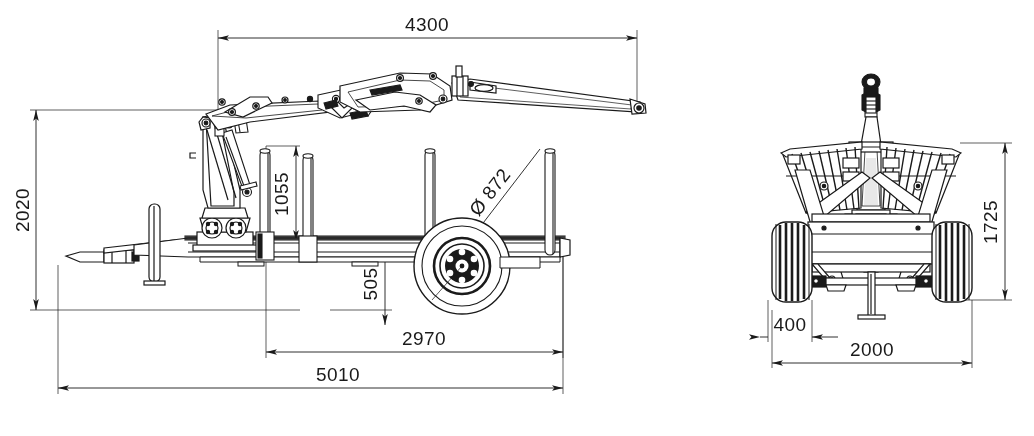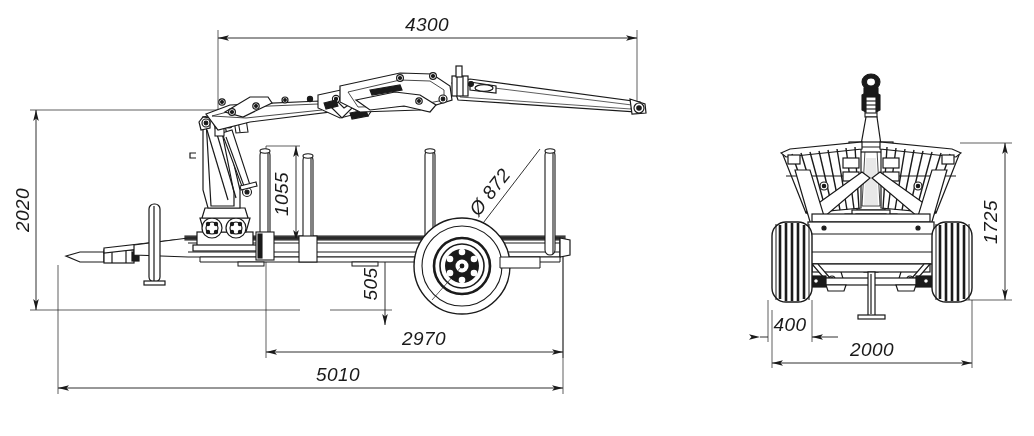--- a/index.html
+++ b/index.html
@@ -12,21 +12,20 @@
     width: 1034px;
     height: 436px;
     overflow: hidden;
     font-family: "Liberation Sans", sans-serif;
   }
   #drawing-root {
     position: relative;
     width: 1034px;
     height: 436px;
     background: #ffffff;
-    font-style: italic;
   }
   #drawing-svg {
     display: block;
     width: 1034px;
     height: 436px;
   }
   .dim-text {
     font-family: "Liberation Sans", sans-serif;
     font-size: 19px;
     fill: #1a1a1a;

